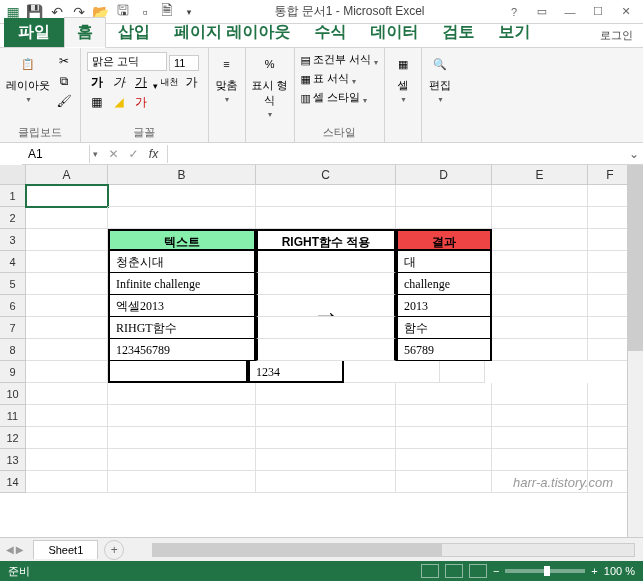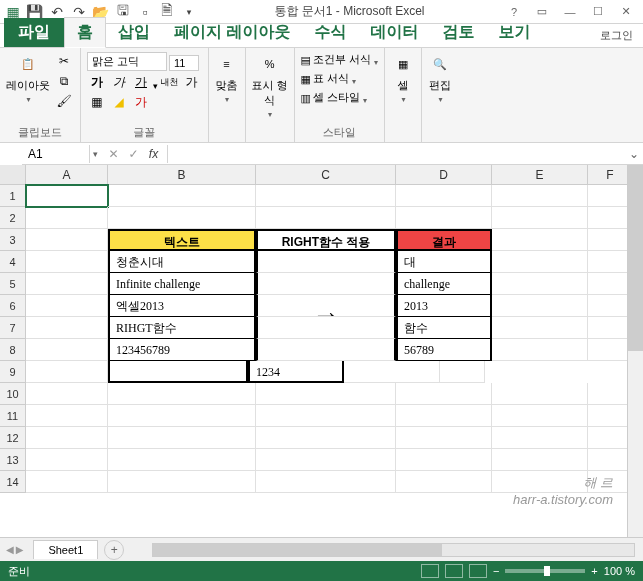--- a/index.html
+++ b/index.html
@@ -52,21 +52,21 @@
 .grid-body { display: flex; }
 .row-headers { width: 26px; }
 .row-h { height: 22px; border-right: 1px solid #ccc; border-bottom: 1px solid #ccc; background: #f0f0f0; text-align: center; font-size: 11px; color: #333; line-height: 22px; }
 .cells { position: relative; flex: 1; }
 .cell-row { display: flex; height: 22px; }
 .cell { border-right: 1px solid #e0e0e0; border-bottom: 1px solid #e0e0e0; padding: 0 4px; font-size: 12px; line-height: 22px; overflow: hidden; }
 .cell.selected { outline: 2px solid #217346; outline-offset: -1px; background: #fff; }
 
 
 .tbl-header { font-weight: bold; text-align: center; border: 2px solid #000 !important; }
-.hdr-blue { background: #fde047; }
+.hdr-blue { background: #86efac; }
 .hdr-green { background: #ef4444; }
 .tbl-cell { border-left: 2px solid #000; border-right: 2px solid #000; border-bottom: 1px solid #000; padding: 0 6px; font-family: "Malgun Gothic"; }
 .tbl-cell.last { border-bottom: 2px solid #000; }
 .arrow-cell { text-align: center; font-size: 28px; font-weight: bold; }
 
 .watermark { position: absolute; right: 30px; top: 290px; text-align: right; color: #999; font-size: 13px; font-style: italic; line-height: 1.3; }
 
 
 .sheet-tabs { position: absolute; bottom: 20px; left: 0; right: 0; height: 24px; border-top: 1px solid #ccc; background: #f0f0f0; display: flex; align-items: center; }
 .sheet-nav { display: flex; gap: 2px; padding: 0 6px; }
@@ -389,21 +389,20 @@
       <div class="cell-row">
           <div class="cell col-A"></div>
           <div class="cell col-B"></div>
           <div class="cell col-C"></div>
           <div class="cell col-D"></div>
           <div class="cell col-E"></div>
           <div class="cell col-F"></div>
         </div>
 
       <div class="watermark">
-        <div>해 르</div>
         <div>harr-a.tistory.com</div>
       </div>
     </div>
   </div>
 </div>
 
 <div class="vscroll">
     <div class="vscroll-thumb"></div>
   </div>
 

